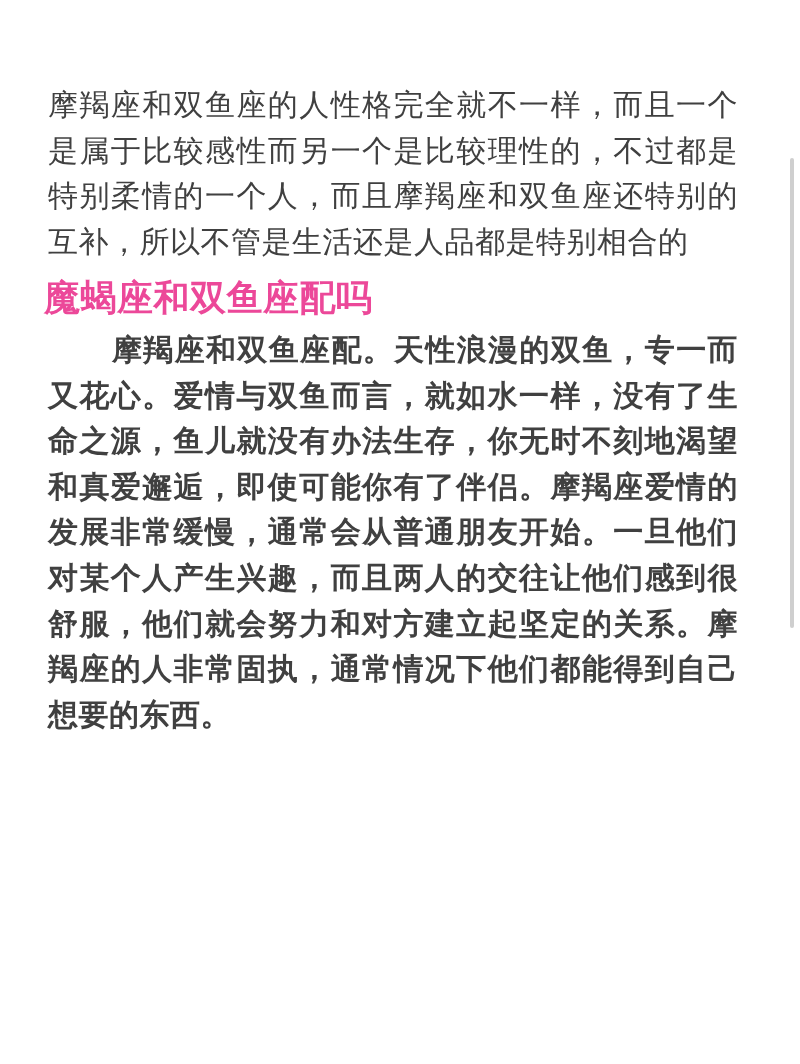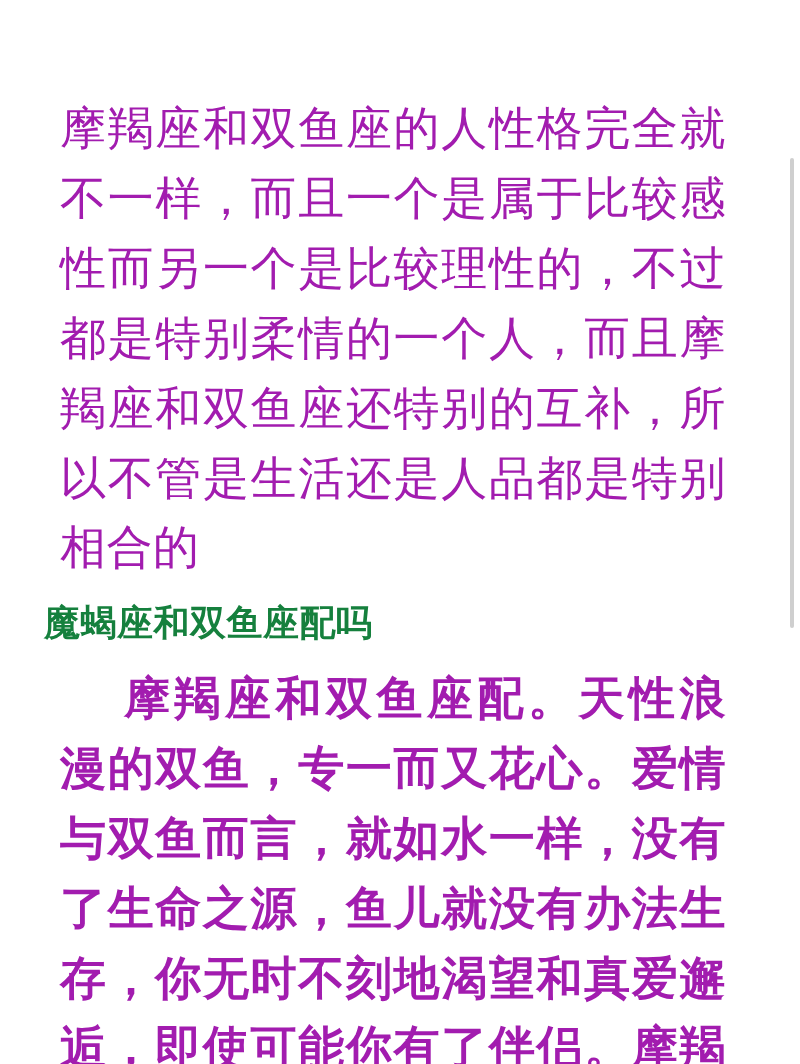--- a/index.html
+++ b/index.html
@@ -62,38 +62,38 @@
     line-height: 44px;
     text-align: center;
     font-weight: normal;
     margin: 0 2px;
     box-sizing: border-box;
   }
   .badge-pisces { background: #9b30c8; }
   .badge-capricorn { background: #b43bd8; }
 
   p.body-text {
-    margin: 16px;
-    font-size: 46px;
+    margin: 4px;
+    font-size: 30px;
     line-height: 1.52;
-    color: #a21caf;
+    color: #404040;
     letter-spacing: 0.5px;
     text-align: justify;
     text-justify: inter-character;
   }
   p.body-text.indent {
     text-indent: 64px;
     font-weight: bold;
   }
   h2.subtitle {
     margin: 10px 0 4px 0;
     font-size: 36px;
     line-height: 1.35;
     font-weight: bold;
-    color: #15803d;
+    color: #ec4899;
     letter-spacing: 0.5px;
   }
 </style>
 </head>
 <body>
 
 <div class="page">
 
 
   <p class="body-text">摩羯座和双鱼座的人性格完全就不一样，而且一个是属于比较感性而另一个是比较理性的，不过都是特别柔情的一个人，而且摩羯座和双鱼座还特别的互补，所以不管是生活还是人品都是特别相合的</p>

